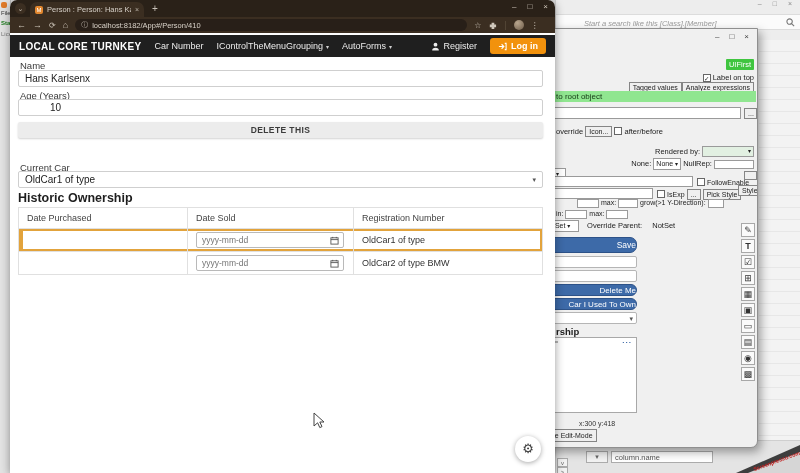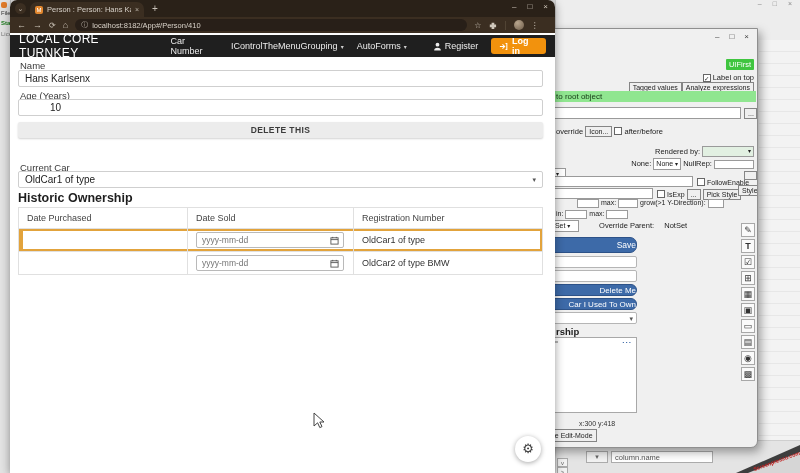--- a/index.html
+++ b/index.html
@@ -42,21 +42,21 @@
   .tab{position:absolute;left:20px;top:2px;width:114px;height:15px;background:#3b2e21;border-radius:7px 7px 0 0;display:flex;align-items:center;padding:0 5px;gap:4px}
   .tab .fav{width:8px;height:8px;background:#e2872f;border-radius:2px;color:#fff;font-size:6px;line-height:8px;text-align:center;flex:none}
   .tab .ttl{font-size:7.5px;color:#d8d2ca;white-space:nowrap;overflow:hidden;flex:1}
   .tabsearch{position:absolute;left:5px;top:3px;width:11px;height:11px;border-radius:50%;background:#3b2e21;color:#c7bfb4;font-size:7px;line-height:11px;text-align:center}
   .winctl-b{position:absolute;right:7px;top:2px;display:flex;gap:11px;font-size:8px;color:#cfc7bb}
   .toolbar{position:absolute;left:0;top:17px;width:545px;height:16px;background:#3b2e21;display:flex;align-items:center;gap:7px;padding:0 7px;color:#cfc7bb;font-size:9px}
   .urlpill{flex:1;height:12px;background:#281f18;border-radius:6px;display:flex;align-items:center;gap:4px;padding:0 6px;max-width:392px}
   .urlpill .url{font-size:7.5px;color:#d9d2c9;white-space:nowrap;overflow:hidden}
   .avatar{width:10px;height:10px;border-radius:50%;background:radial-gradient(circle at 35% 30%,#b9a68e,#6d5c49)}
   .navbar{position:absolute;left:0;top:35px;width:545px;height:22px;background:#1f1f1f;display:flex;align-items:center;gap:13px;padding:0 9px}
-  .navbar .brand{font-size:12px;font-weight:normal;color:#fff;letter-spacing:.3px}
+  .navbar .brand{font-size:10px;font-weight:bold;color:#fff;letter-spacing:.3px}
   .navbar .item{font-size:9px;color:#ececec;display:flex;align-items:center;gap:3px}
   .navbar .caret{font-size:6px;color:#cfcfcf}
   .navbar .spacer{flex:1}
   .loginbtn{display:flex;align-items:center;gap:4px;background:#f2920d;border-radius:3px;height:16px;padding:0 8px;color:#fff;font-size:9px;font-weight:bold}
   .lbl{position:absolute;font-size:9.5px;color:#3a3a3a}
   .tin{position:absolute;height:17px;width:525px;left:8px;border:1px solid #cfcfcf;border-radius:2px;background:#fff;font-size:10px;color:#222;padding:0 6px;font-family:"Liberation Sans",sans-serif}
   .graybtn{position:absolute;left:8px;width:525px;height:16px;background:#ececec;border:none;border-radius:2px;
     font-size:8.5px;font-weight:bold;letter-spacing:.4px;color:#3c3c3c;text-align:center;line-height:16px;box-shadow:0 1px 2px rgba(0,0,0,.18)}
   .selbox{position:absolute;left:8px;width:525px;height:17px;border:1px solid #cfcfcf;border-radius:2px;background:#fff;font-size:10px;color:#222;line-height:16px;padding:0 6px}
   .selbox .car{position:absolute;right:6px;top:0;font-size:7px;color:#555;line-height:16px}
@@ -90,20 +90,27 @@
     <span class="abs" style="left:1px;top:20px;color:#1a7a1a;font-weight:bold">Start</span>
     <span class="abs" style="left:1px;top:31px;color:#777">License</span>
   </div>
 
   <div class="abs bgwin">
     <div class="winctl">
       <span>–</span>
       <span>□</span>
       <span>×</span>
     </div>
+    <div class="searchrow">
+      <span class="ph">Start a search like this [Class].[Member]</span>
+      <svg class="abs" style="right:6px;top:3px" width="9" height="9" viewBox="0 0 10 10">
+        <circle cx="4" cy="4" r="3" fill="none" stroke="#777" stroke-width="1.2"></circle>
+          <line x1="6.2" y1="6.2" x2="9" y2="9" stroke="#777" stroke-width="1.2"></line>
+      </svg>
+    </div>
     <div class="modelcontent">Model content</div>
     <div class="rstrip"></div>
     <div class="botband">
       <div class="cell mini" style="left:1px;top:17px;width:11px;height:9px;font-size:6px;line-height:8px">v</div>
       <div class="cell mini" style="left:1px;top:26px;width:11px;height:9px;font-size:6px;line-height:8px">&gt;</div>
       <div class="cell mini" style="left:30px;top:10px;width:22px;height:12px;font-size:7px;line-height:10px">▾</div>
       <div class="cell" style="left:55px;top:10px;width:102px;height:12px;line-height:11px;padding-left:3px">column.name</div>
     </div>
   </div>
 
@@ -163,21 +170,21 @@
       <span class="inp-xs" style="width:16px"></span>
     </div>
     <div class="dz-row" style="left:15px;top:181px;font-size:7px">
       <span>in:</span>
       <span class="inp-xs" style="width:22px"></span>
       <span>max:</span>
       <span class="inp-xs" style="width:22px"></span>
     </div>
     <div class="dz-row" style="left:0;top:191px">
       <span class="dd-xs" style="width:38px"><span>NotSet</span> <span style="font-size:6px">▾</span></span>
-      <span style="margin-left:18px">Override Parent:</span>
+      <span style="margin-left:6px">Override Parent:</span>
       <span style="margin-left:8px">NotSet</span>
     </div>
 
     <div class="bluebtn" style="top:208px;height:16px;font-size:8.5px;line-height:15px">Save</div>
     <div class="pvin" style="top:227px;height:12px"></div>
     <div class="pvin" style="top:241px;height:12px"></div>
     <div class="bluebtn" style="top:255px;height:12px;font-size:8px;line-height:11px">Delete Me</div>
     <div class="bluebtn" style="top:269px;height:12px;font-size:8px;line-height:11px">Car I Used To Own</div>
     <div class="pvin" style="top:283px;height:12px">
         <span class="abs" style="right:3px;top:2px;font-size:7px;color:#555">▾</span>

